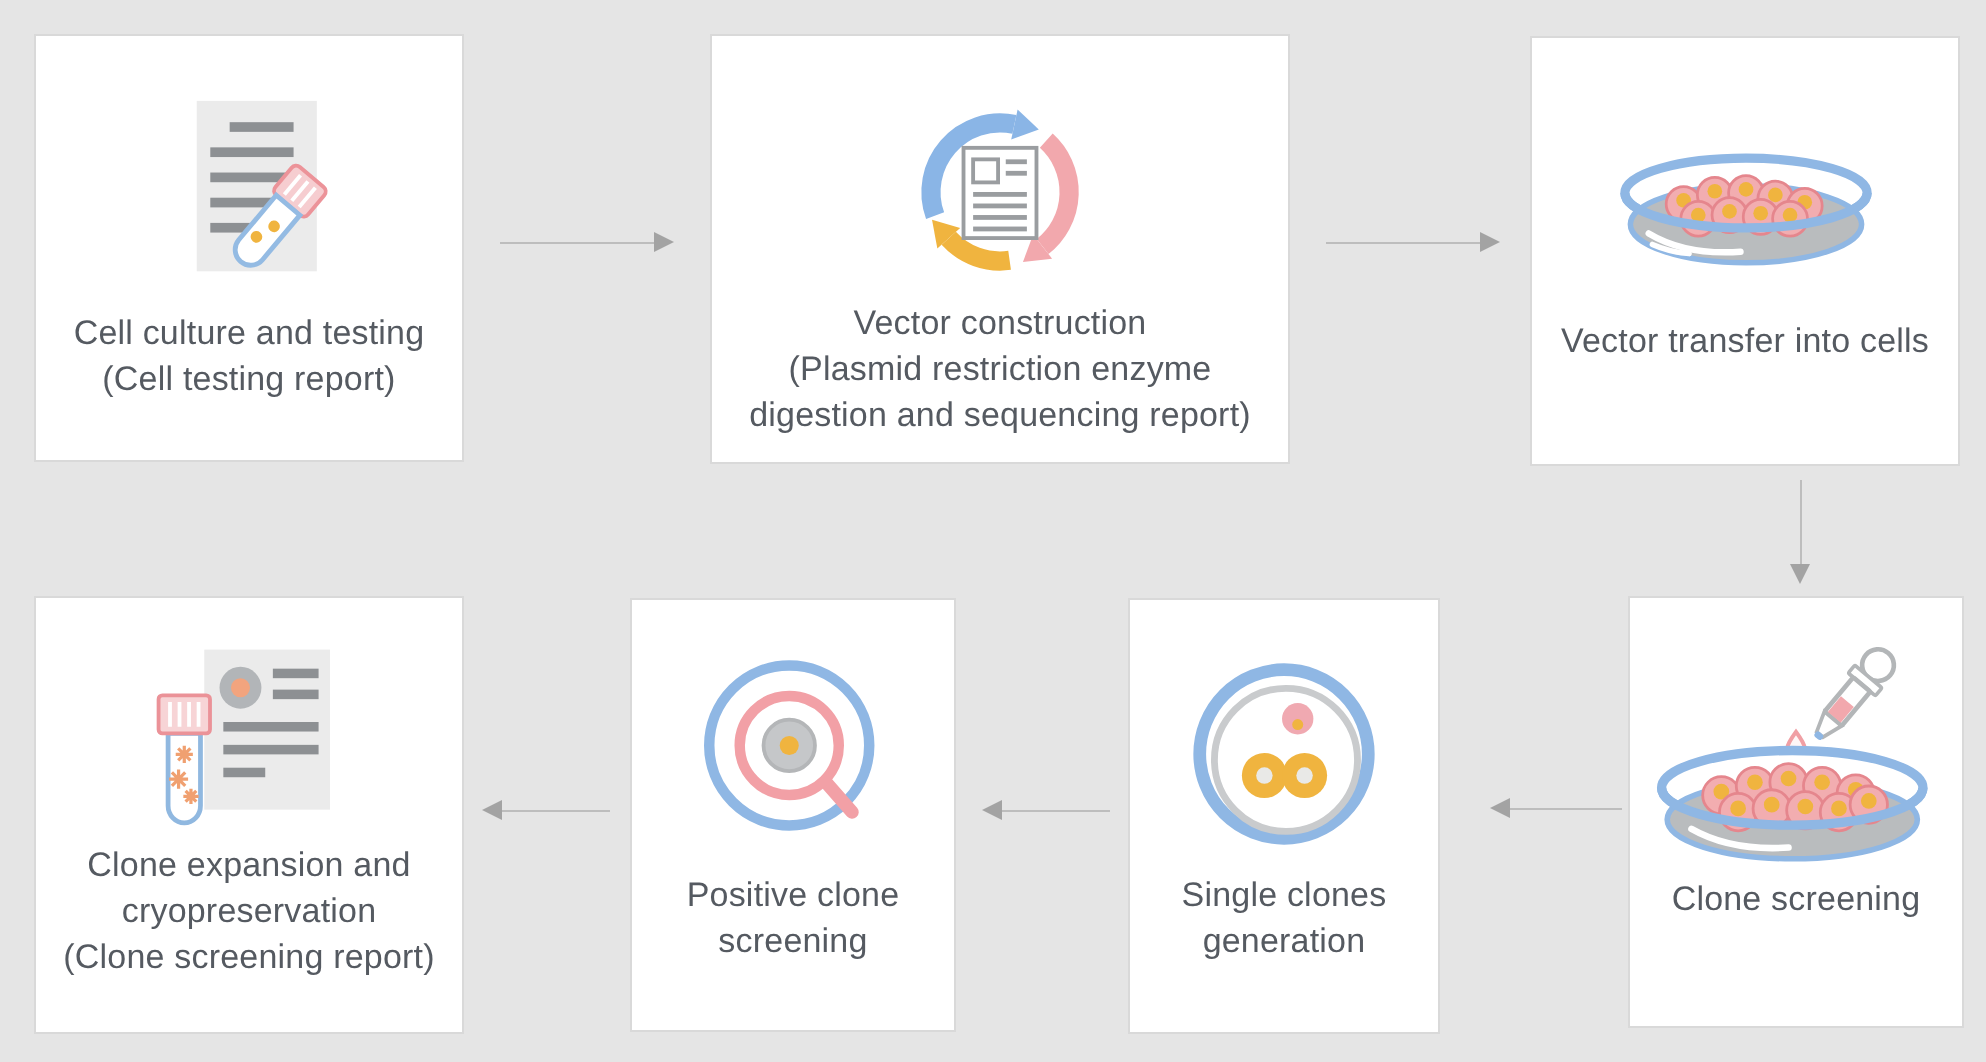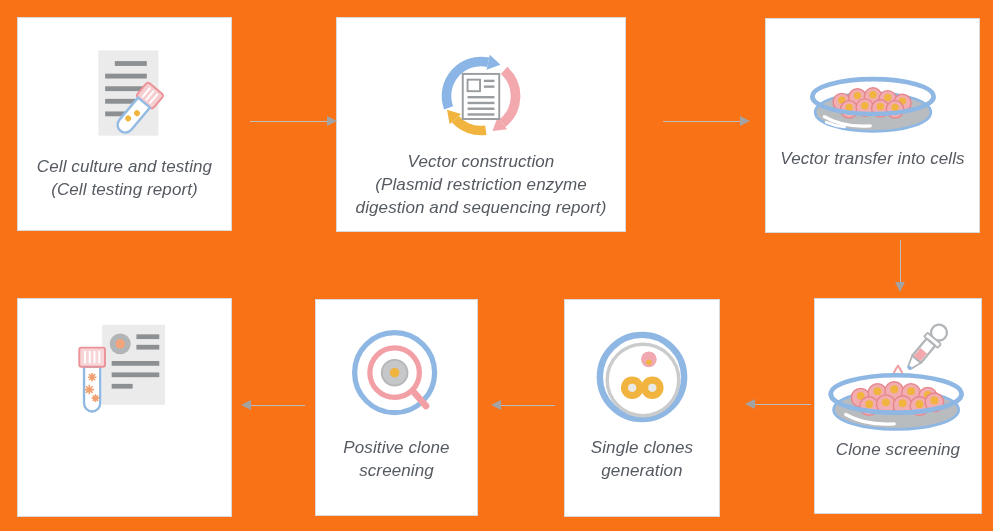--- a/index.html
+++ b/index.html
@@ -1,39 +1,38 @@
 <!DOCTYPE html>
 <html><head>
 <meta charset="utf-8">
 <style>
   html,body{margin:0;padding:0;background:#ffffff;}
   #canvas{
-    position:relative;width:993px;height:531px;background:#f97316;overflow:hidden;
+    position:relative;width:993px;height:531px;background:#e5e5e5;overflow:hidden;
     font-family:"Liberation Sans","DejaVu Sans",sans-serif;
-    font-style:italic;
   }
   .node{
     position:absolute;background:#ffffff;border:1px solid #d9d9d9;
     display:flex;flex-direction:column;align-items:center;box-sizing:border-box;
   }
   .node-label{
     color:#555a61;font-size:17px;line-height:23px;text-align:center;
     white-space:pre-line;letter-spacing:0.1px;
   }
   
   #n1{left:17px;top:17px;width:215px;height:214px;}
-  #n2{left:336px;top:17px;width:290px;height:215px;}
+  #n2{left:355px;top:17px;width:290px;height:215px;}
   #n3{left:765px;top:18px;width:215px;height:215px;}
   #n4{left:814px;top:298px;width:168px;height:216px;}
   #n5{left:564px;top:299px;width:156px;height:218px;}
   #n6{left:315px;top:299px;width:163px;height:217px;}
   #n7{left:17px;top:298px;width:215px;height:219px;}
   #n1 .icon{margin-top:29px;} #n1 .node-label{margin-top:13px;}
   #n2 .icon{margin-top:30px;} #n2 .node-label{margin-top:6px;}
-  #n3 .icon{margin-top:50px;} #n3 .node-label{}
+  #n3 .icon{margin-top:50px;} #n3 .node-label{margin-top:12px;}
   #n4 .icon{margin-top:24px;} #n4 .node-label{margin-top:3px;}
   #n5 .icon{margin-top:28px;} #n5 .node-label{margin-top:10px;text-align:center;}
   #n6 .icon{margin-top:27px;} #n6 .node-label{margin-top:9px;}
   #n7 .icon{margin-top:22px;} #n7 .node-label{margin-top:0px;}
   
   .arrow-right,.arrow-left{position:absolute;height:1px;background:#bdbdbd;}
   .arrow-right::after{
     content:"";position:absolute;right:-2px;top:-5px;width:0;height:0;
     border-left:10px solid #a3a3a3;border-top:5.5px solid transparent;border-bottom:5.5px solid transparent;
   }
@@ -272,20 +271,23 @@
           <path transform="translate(12.5,72)" d="M-5 0H5 M0 -5V5 M-3.5 -3.5L3.5 3.5 M-3.5 3.5L3.5 -3.5"></path>
           <path transform="translate(19,81)" d="M-4 0H4 M0 -4V4 M-2.8 -2.8L2.8 2.8 M-2.8 2.8L2.8 -2.8"></path>
         </g>
         <rect x="2" y="28" width="27" height="20" rx="2" fill="#f7d4d6" stroke="#eb9298" stroke-width="2"></rect>
         <line x1="8" y1="31.5" x2="8" y2="44.5" stroke="#ffffff" stroke-width="2"></line>
         <line x1="13" y1="31.5" x2="13" y2="44.5" stroke="#ffffff" stroke-width="2"></line>
         <line x1="18" y1="31.5" x2="18" y2="44.5" stroke="#ffffff" stroke-width="2"></line>
         <line x1="23" y1="31.5" x2="23" y2="44.5" stroke="#ffffff" stroke-width="2"></line>
       </g>
     </svg>
+    <div class="node-label">Clone expansion and
+cryopreservation
+(Clone screening report)</div>
   </div>
 
   <div class="arrow-right" id="a1"></div>
   <div class="arrow-right" id="a2"></div>
   <div class="arrow-down" id="a3"></div>
   <div class="arrow-left" id="a4"></div>
   <div class="arrow-left" id="a5"></div>
   <div class="arrow-left" id="a6"></div>
 
 </div>

